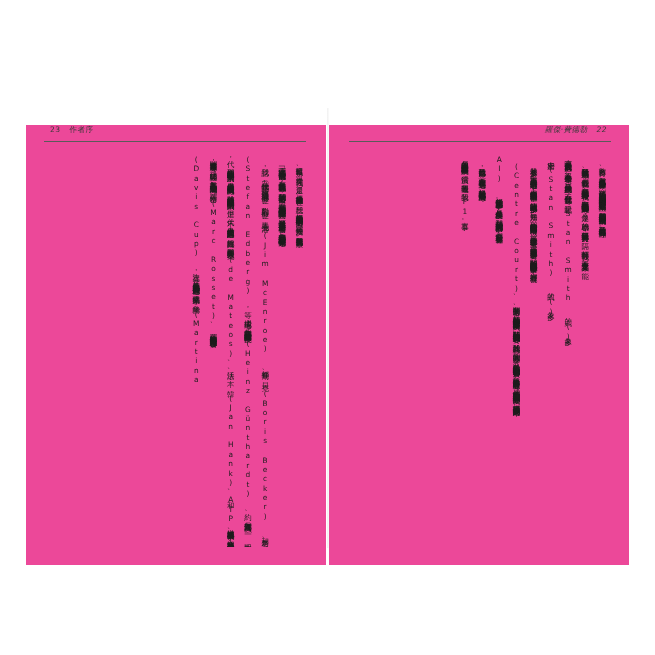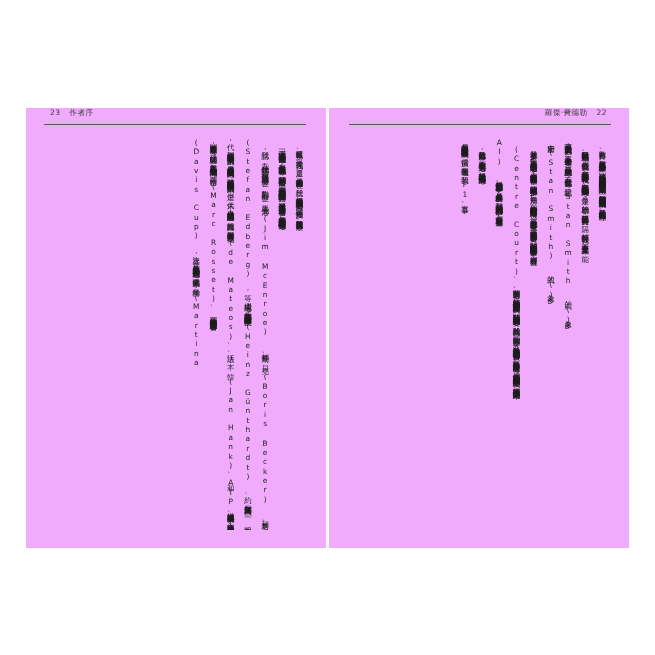--- a/index.html
+++ b/index.html
@@ -15,23 +15,23 @@
   }
   .spread {
     position: relative;
     width: 655px;
     height: 655px;
     background: #ffffff;
   }
   
   .page {
     position: absolute;
-    top: 108px;
+    top: 125px;
     height: 440px;
-    background: #f0abfc;
+    background: #ec4899;
   }
   .page-left {
     left: 26px;
     width: 300px;
   }
   .page-right {
     left: 329px;
     width: 300px;
   }
   .running-head {
@@ -41,20 +41,21 @@
     font-size: 7.5px;
     color: #3a3a3a;
     letter-spacing: 0.5px;
     white-space: nowrap;
   }
   .rh-left {
     left: 18px;
   }
   .rh-right {
     right: 16px;
+    font-style: italic;
   }
   .rh-left .folio, .rh-right .folio {
     display: inline-block;
     padding: 0 6px;
     color: #3a3a3a;
   }
   .rule {
     position: absolute;
     top: 16px;
     height: 1px;

